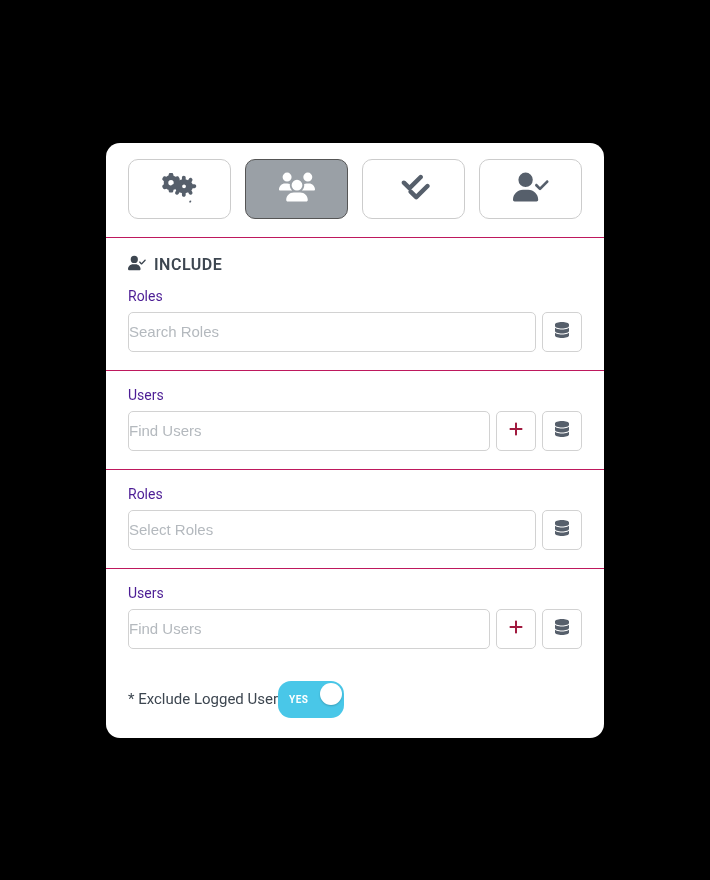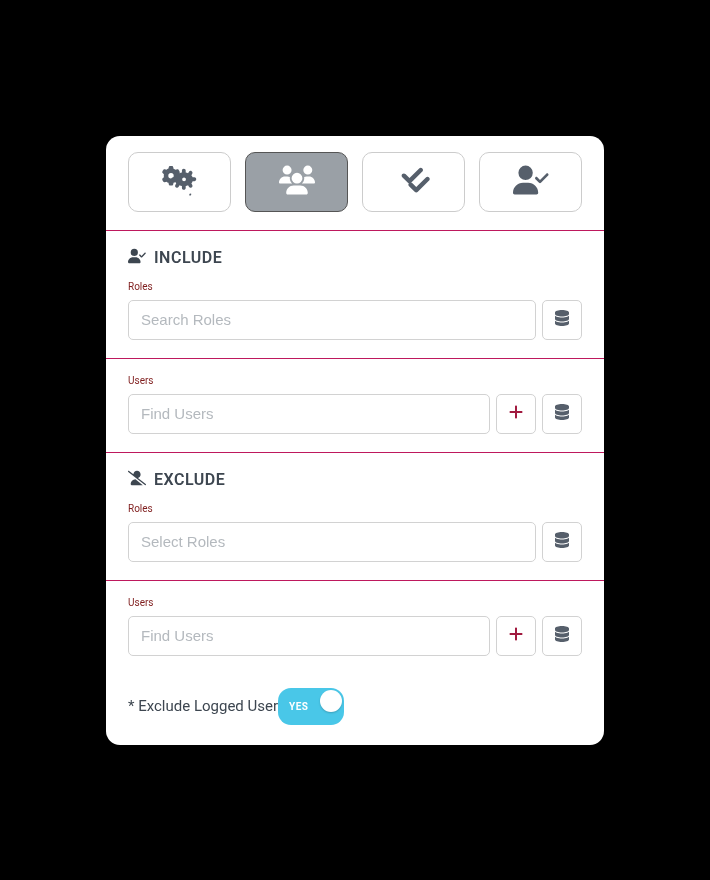--- a/index.html
+++ b/index.html
@@ -54,35 +54,35 @@
     gap: 8px;
     color: #3d4650;
     font-size: 16px;
     font-weight: 600;
     letter-spacing: 0.5px;
     margin-bottom: 12px;
   }
   .section-head svg { width: 18px; height: 18px; fill: #3d4650; }
 
   .sub-label {
-    color: #7f1d1d;
-    font-size: 10px;
+    color: #4c1d95;
+    font-size: 14px;
     margin-bottom: 8px;
   }
 
   .input-row {
     display: flex;
     gap: 6px;
   }
   .text-input {
     flex: 1;
     height: 40px;
     border: 1px solid #d2d2d2;
     border-radius: 5px;
-    padding: 0 12px;
+    padding: 0 0;
     font-size: 15px;
     color: #333;
     outline: none;
   }
   .text-input::placeholder { color: #b4b9be; }
   .icon-btn {
     width: 40px;
     height: 40px;
     border: 1px solid #d2d2d2;
     background: #fff;
@@ -209,28 +209,20 @@
         <span>
           <svg viewBox="0 0 448 512">
               <path d="M448 80l0 48c0 44.2-100.3 80-224 80S0 172.2 0 128L0 80C0 35.8 100.3 0 224 0S448 35.8 448 80zM393.2 214.7c20.8-7.4 39.9-16.9 54.8-28.6L448 288c0 44.2-100.3 80-224 80S0 332.2 0 288L0 186.1c14.9 11.8 34 21.2 54.8 28.6C99.7 230.7 159.5 240 224 240s124.3-9.3 169.2-25.3zM0 346.1c14.9 11.8 34 21.2 54.8 28.6C99.7 390.7 159.5 400 224 400s124.3-9.3 169.2-25.3c20.8-7.4 39.9-16.9 54.8-28.6L448 432c0 44.2-100.3 80-224 80S0 476.2 0 432L0 346.1z"></path>
             </svg>
         </span>
       </button>
     </div>
   </div>
 
   <div class="section divider">
-    <div class="section-head">
-      <span>
-        <svg viewBox="0 0 640 512">
-            <path d="M38.8 5.1C28.4-3.1 13.3-1.2 5.1 9.2S-1.2 34.7 9.2 42.9l592 464c10.4 8.2 25.5 6.3 33.7-4.1s6.3-25.5-4.1-33.7L353.3 251.6C407.9 237 448 187.2 448 128C448 57.3 390.7 0 320 0C250.2 0 193.5 55.8 192 125.2L38.8 5.1zM264.3 304.3C170.5 309.4 96 387.2 96 482.3c0 16.4 13.3 29.7 29.7 29.7l388.6 0c3.9 0 7.6-.7 11-2.1l-261-205.6z"></path>
-          </svg>
-      </span>
-      <span>EXCLUDE</span>
-    </div>
     <div class="sub-label">Roles</div>
     <div class="input-row">
       <input type="text" class="text-input" placeholder="Select Roles" style="">
       <button class="icon-btn">
         <span>
           <svg viewBox="0 0 448 512">
               <path d="M448 80l0 48c0 44.2-100.3 80-224 80S0 172.2 0 128L0 80C0 35.8 100.3 0 224 0S448 35.8 448 80zM393.2 214.7c20.8-7.4 39.9-16.9 54.8-28.6L448 288c0 44.2-100.3 80-224 80S0 332.2 0 288L0 186.1c14.9 11.8 34 21.2 54.8 28.6C99.7 230.7 159.5 240 224 240s124.3-9.3 169.2-25.3zM0 346.1c14.9 11.8 34 21.2 54.8 28.6C99.7 390.7 159.5 400 224 400s124.3-9.3 169.2-25.3c20.8-7.4 39.9-16.9 54.8-28.6L448 432c0 44.2-100.3 80-224 80S0 476.2 0 432L0 346.1z"></path>
             </svg>
         </span>
       </button>

